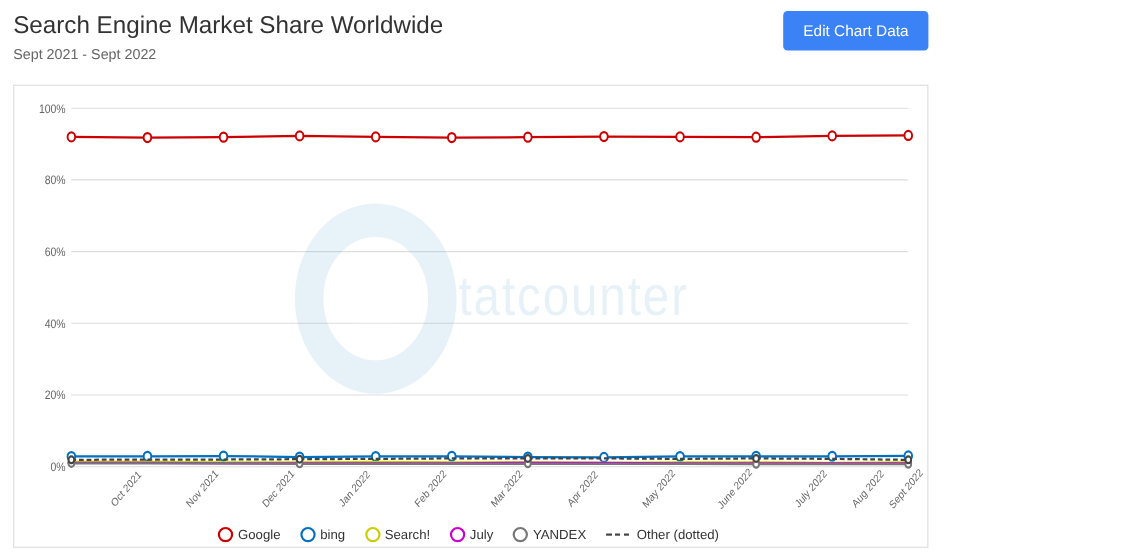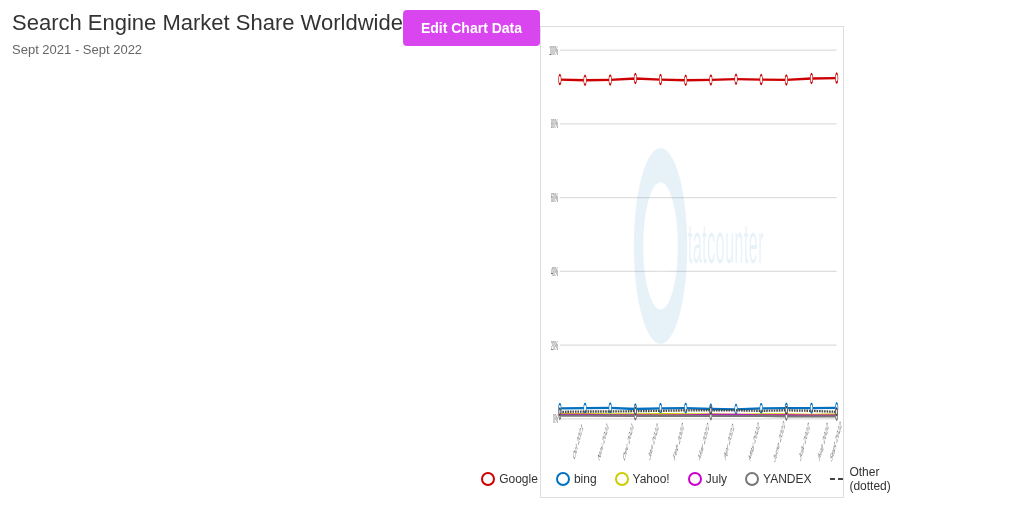--- a/index.html
+++ b/index.html
@@ -9,46 +9,46 @@
       width: 1024px;
       height: 506px;
       overflow: hidden;
     }
     .container {
       width: 856px;
       height: 506px;
       background: #fff;
       padding: 10px 12px 8px 12px;
       display: flex;
-      flex-direction: row;
+      flex-direction: column;
     }
     .header {
       display: flex;
       justify-content: space-between;
       align-items: flex-start;
       margin-bottom: 4px;
     }
     .title-block {}
     .chart-title {
       font-size: 22px;
       font-weight: normal;
       color: #333;
     }
     .chart-subtitle {
       font-size: 13px;
       color: #666;
       margin-top: 6px;
     }
     .edit-btn {
-      background: #d946ef;
+      background: #3b82f6;
       color: #fff;
       border: none;
       padding: 10px 18px;
       font-size: 14px;
-      font-weight: bold;
+      font-weight: normal;
       border-radius: 4px;
       cursor: pointer;
       white-space: nowrap;
     }
     .chart-area {
       flex: 1;
       position: relative;
       border: 1px solid #ddd;
       margin-top: 16px;
       background: #fff;
@@ -206,21 +206,21 @@
       <div class="legend-item">
         <span class="legend-dot" style="border-color:#cc0000;"></span>
         <span>Google</span>
       </div>
       <div class="legend-item">
         <span class="legend-dot" style="border-color:#0070c0;"></span>
         <span>bing</span>
       </div>
       <div class="legend-item">
         <span class="legend-dot" style="border-color:#cccc00;"></span>
-        <span>Yahoo!</span>
+        <span>Search!</span>
       </div>
       <div class="legend-item">
         <span class="legend-dot" style="border-color:#cc00cc;"></span>
         <span>July</span>
       </div>
       <div class="legend-item">
         <span class="legend-dot" style="border-color:#777777;"></span>
         <span>YANDEX</span>
       </div>
       <div class="legend-item">

